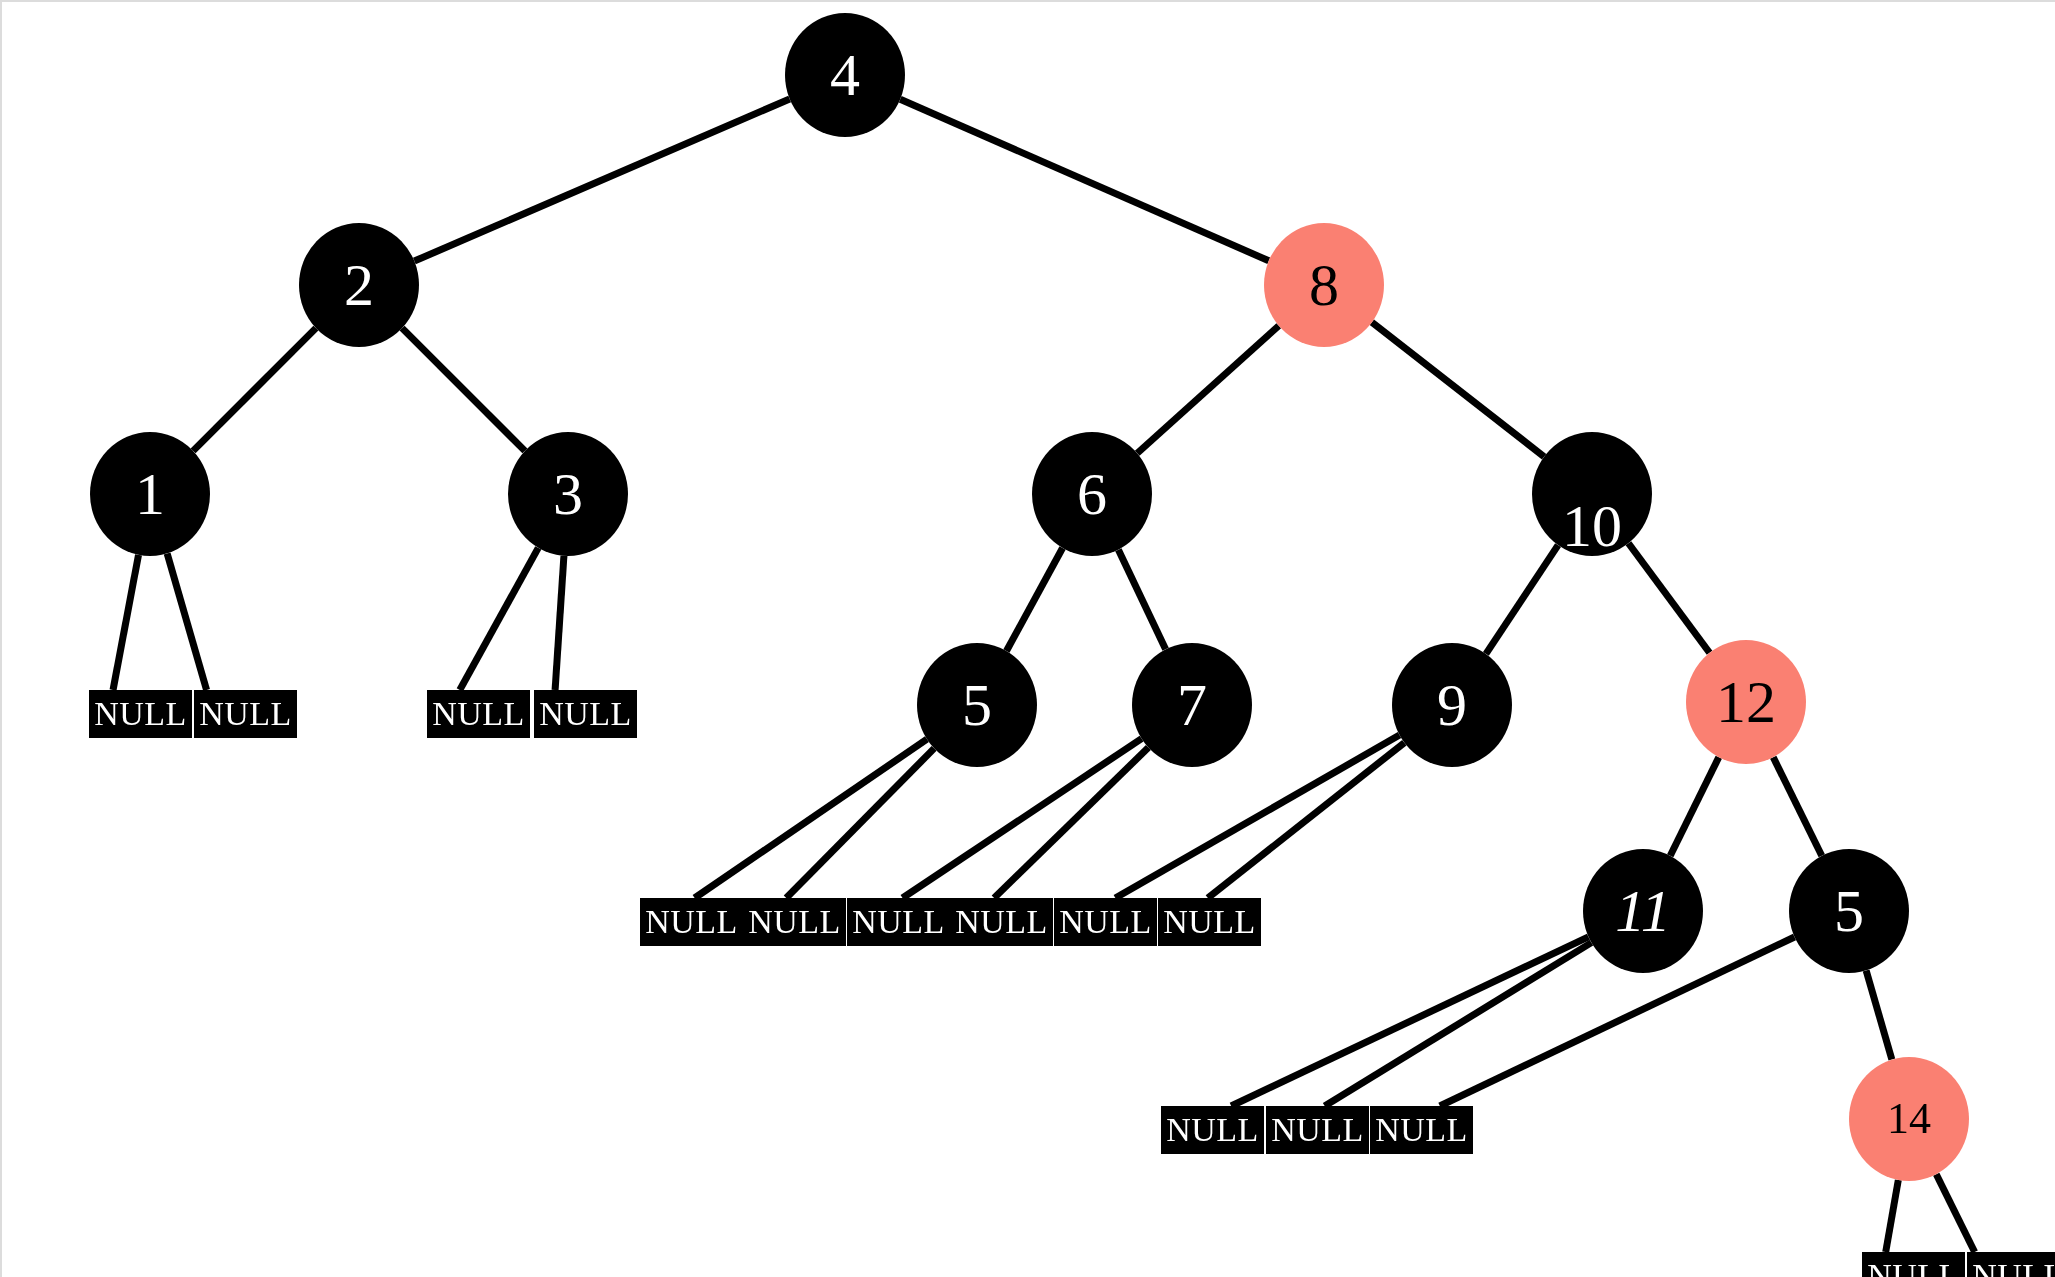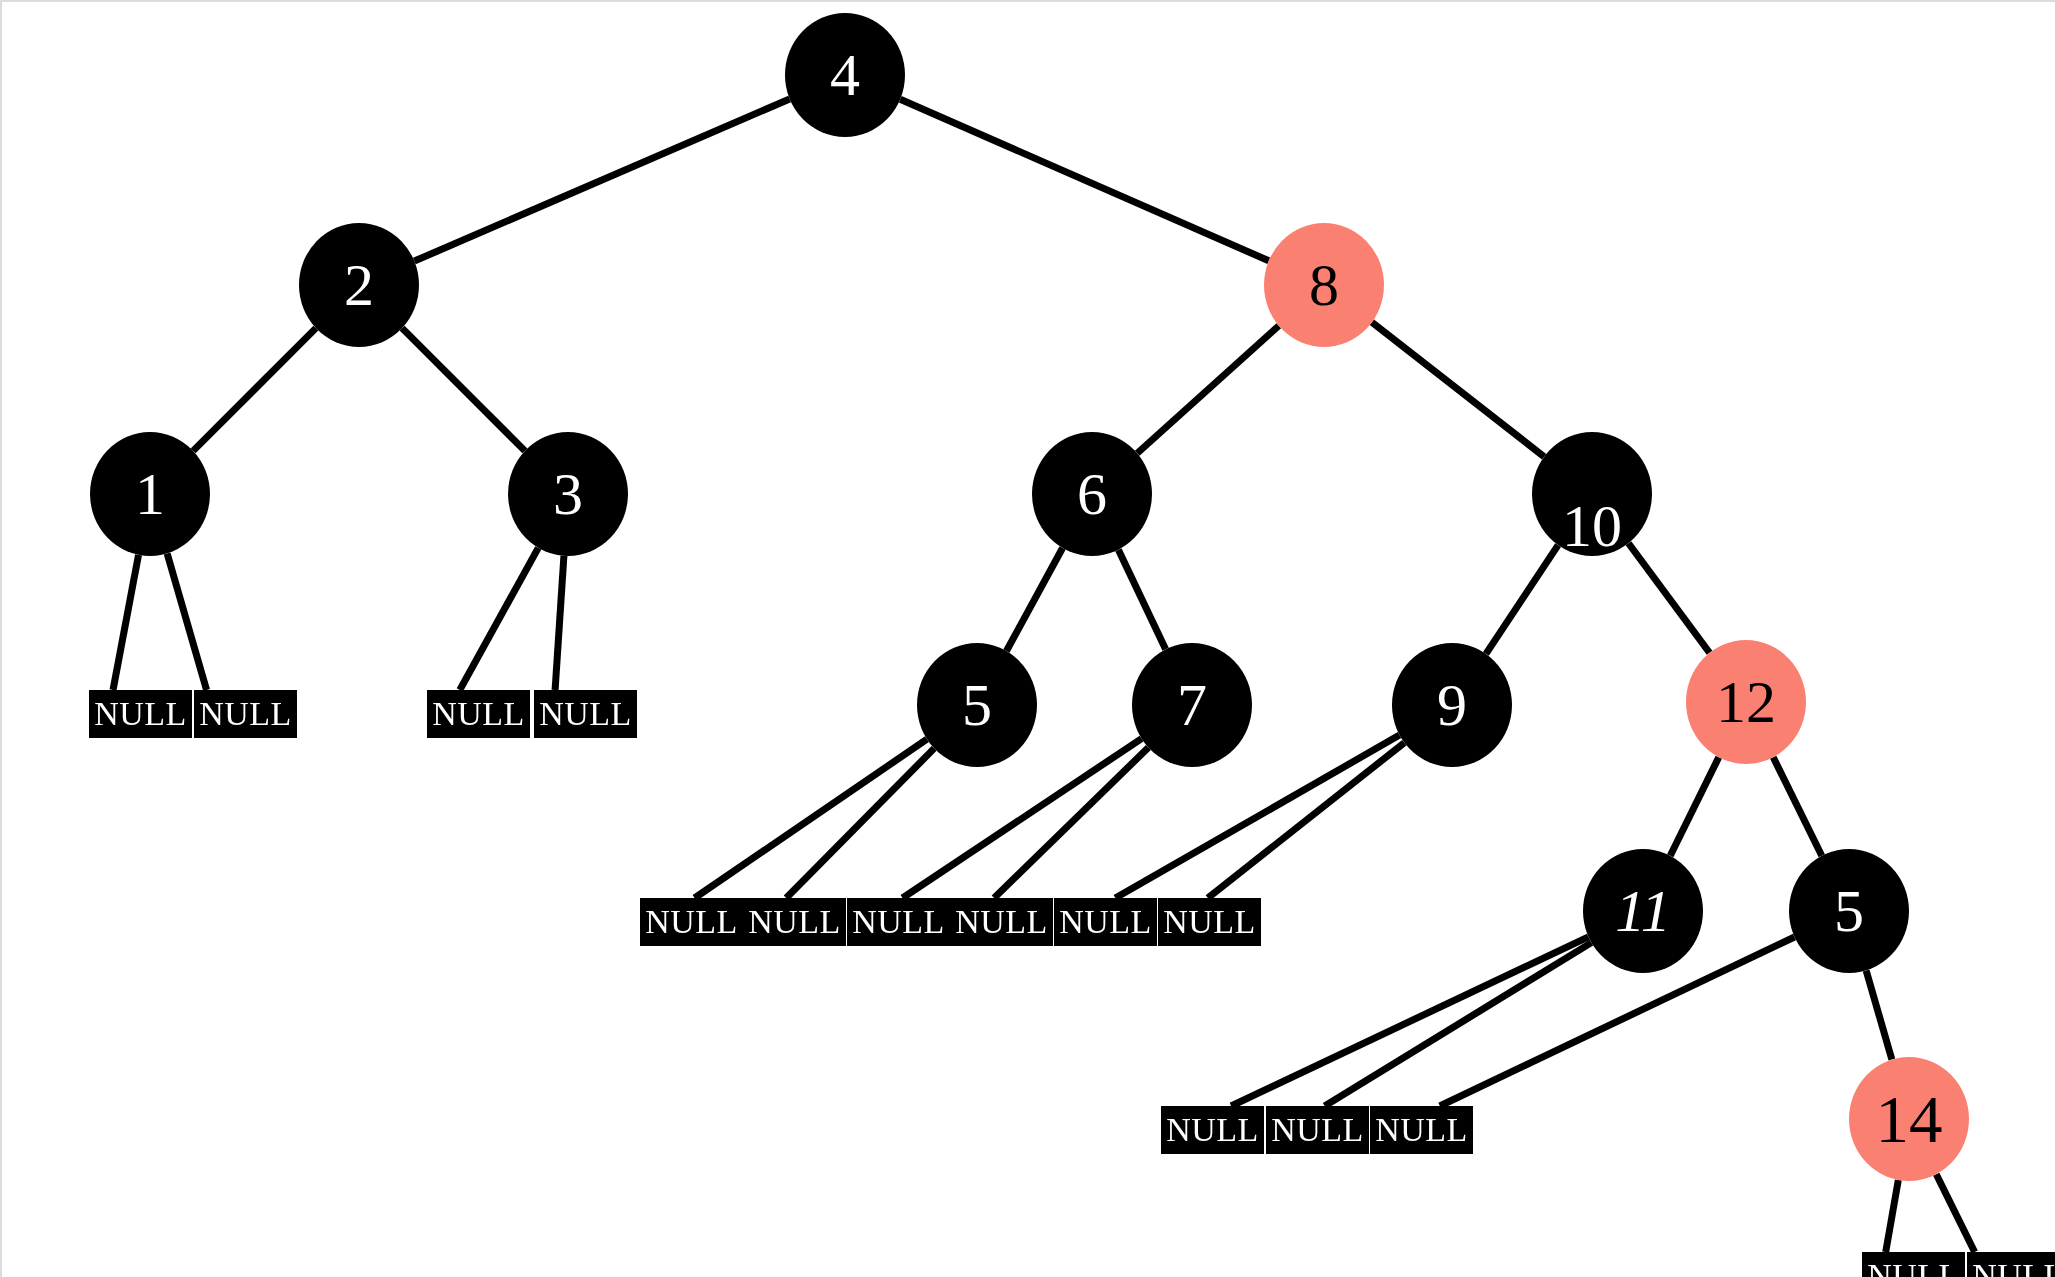--- a/index.html
+++ b/index.html
@@ -125,21 +125,21 @@
       </div>
       <div class="node red" style="left: 1684px; top: 638px; width: 120px; height: 124px; font-size: 60px;">
         <span>12</span>
       </div>
       <div class="node black" style="left: 1581px; top: 847px; width: 120px; height: 124px; font-size: 60px; font-style: italic;">
         <span>11</span>
       </div>
       <div class="node black" style="left: 1787px; top: 847px; width: 120px; height: 124px; font-size: 60px;">
         <span>5</span>
       </div>
-      <div class="node red" style="left: 1847px; top: 1055px; width: 120px; height: 124px; font-size: 67px;">
+      <div class="node red" style="left: 1847px; top: 1055px; width: 120px; height: 124px; font-size: 44px;">
         <span>14</span>
       </div>
     </div>
   <div id="nulls-layer">
       <div class="nullnode" style="left: 55px; top: 688px; width: 103px; height: 48px; font-size: 34px;">
         <span>NULL</span>
       </div>
       <div class="nullnode" style="left: 160px; top: 688px; width: 103px; height: 48px; font-size: 34px;">
         <span>NULL</span>
       </div>

